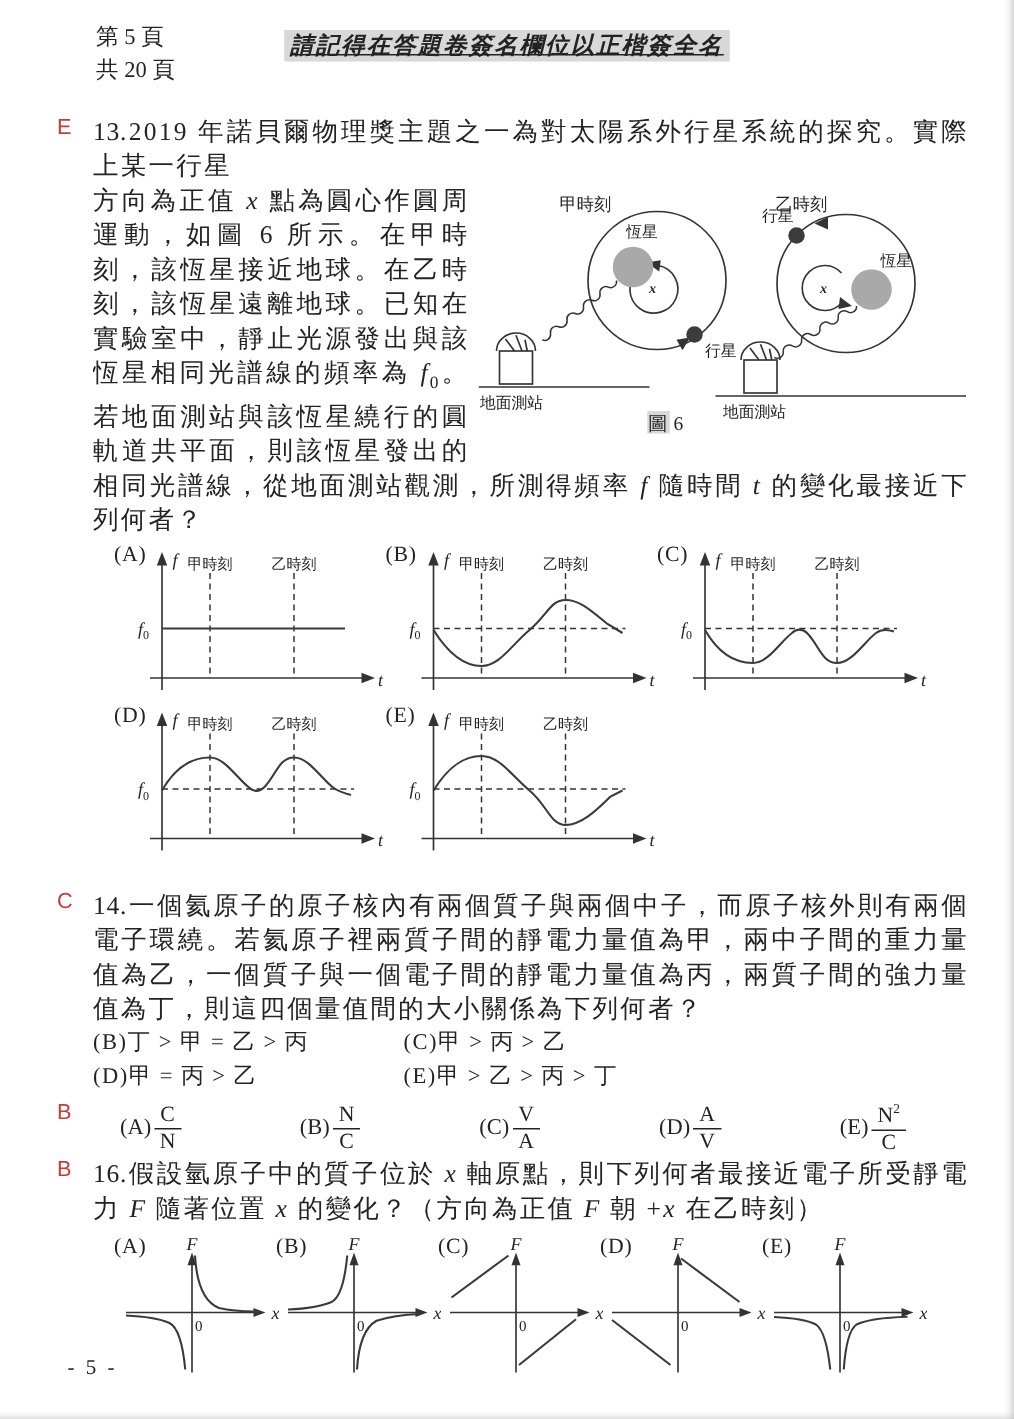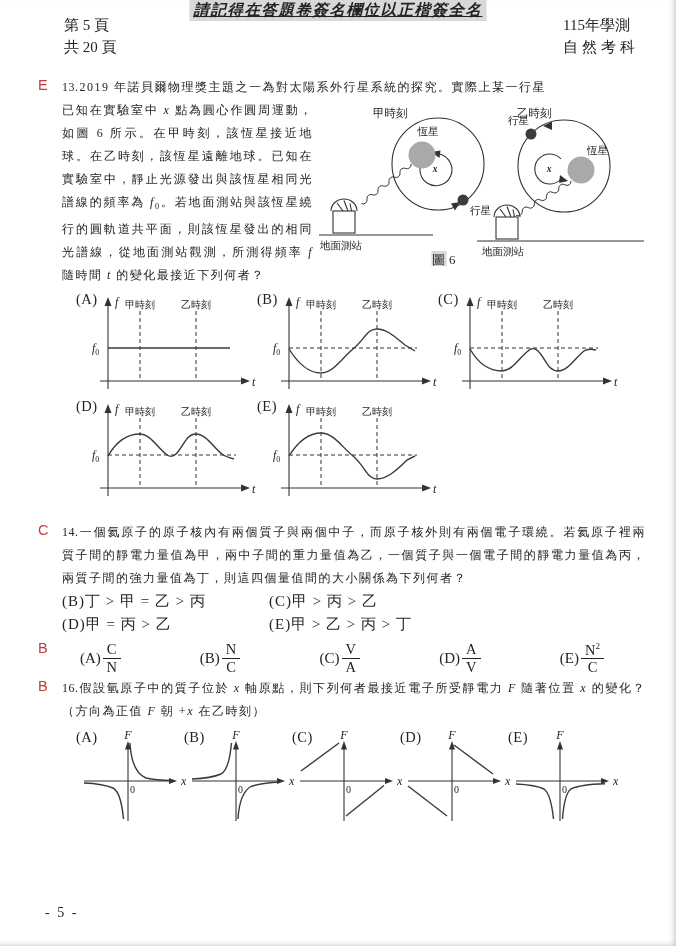--- a/index.html
+++ b/index.html
@@ -1,31 +1,31 @@
 <!DOCTYPE html>
 <html><head>
 <meta charset="utf-8">
 <style>
   html,body{margin:0;padding:0;background:#9a9a9a;}
   .page{position:relative;width:676px;height:946px;background:#fff;margin:0 auto;overflow:hidden;
         font-family:"Liberation Serif","DejaVu Serif",serif;color:#232323;
         box-shadow:inset -4px -3px 6px -3px rgba(0,0,0,.25);}
   
   .hdr-left{position:absolute;left:52px;top:14px;font-size:15px;line-height:22px;margin-left:12px;}
-  .hdr-center{position:absolute;left:50%;transform:translateX(-50%);top:0;font-size:15.5px;
+  .hdr-center{position:absolute;left:50%;transform:translateX(-50%);top:20px;font-size:15.5px;
         font-weight:bold;font-style:italic;background:#d8d8d8;padding:0 4px;
         text-decoration:underline;letter-spacing:1.5px;white-space:nowrap;}
   .hdr-right{position:absolute;left:563px;top:14px;font-size:15px;line-height:22px;}
   .hdr-right .l2{letter-spacing:4px;}
   
   .content{position:absolute;left:38px;top:76px;width:608px;}
   .q{position:relative;padding-left:24px;}
   .ans{position:absolute;left:0;top:1px;color:#c43c3c;font-family:"Liberation Sans","DejaVu Sans",sans-serif;
        font-size:14.5px;}
-  .qtext{margin:0;font-size:12px;line-height:23px;letter-spacing:1.5px;text-align:justify;}
+  .qtext{margin:0;font-size:17px;line-height:23px;letter-spacing:1.5px;text-align:justify;}
   .qnum{letter-spacing:0.5px;margin-right:1px;}
   sub{font-size:0.68em;}
   i{font-style:italic;}
   
   .q13-wrap{overflow:hidden;}
   .fig13{float:right;width:327px;height:174px;margin:2px 0 0 6px;}
   .graphs13{display:flex;flex-wrap:wrap;width:562px;margin:4px 0 0 14px;}
   .gcell{position:relative;width:181px;height:107px;}
   .glabel{position:absolute;left:0;top:0;font-size:14.5px;letter-spacing:.5px;}
   .gcell svg{display:block;margin:2px 0 0 12px;}
@@ -68,24 +68,20 @@
 </head>
 <body>
 
 <div class="page">
 
   <div class="hdr-left">
     <div>第 5 頁</div>
     <div>共 20 頁</div>
   </div>
   <div class="hdr-center">請記得在答題卷簽名欄位以正楷簽全名</div>
-  <div class="hdr-right">
-    <div>115年學測</div>
-    <div class="l2">自然考科</div>
-  </div>
 
   <div class="content">
 
     <div class="q">
       <span class="ans">E</span>
       <p class="qtext"><span class="qnum">13.</span><span>2019 年諾貝爾物理獎主題之一為對太陽系外行星系統的探究。實際上某一行星</span></p>
       <div class="q13-wrap">
         <div class="fig13">
           <svg width="327" height="174" viewBox="0 0 327 174">
 
@@ -124,21 +120,21 @@
               <path d="M181,108 L187,116 M188,105.5 L192,116 M194,108.5 L195.5,116" class="oline"></path>
               <rect x="177" y="116" width="22" height="22" class="oline"></rect>
             </g>
             <line x1="158" y1="140" x2="325" y2="140" class="axis"></line>
             <text x="163" y="154" class="fcjk">地面測站</text>
 
             <rect x="112.5" y="150" width="15" height="15" fill="#d8d8d8"></rect>
             <text x="113" y="162.5" font-size="13"><tspan>圖</tspan><tspan dx="4">6</tspan></text>
           </svg>
         </div>
-        <p class="qtext"><span>已知在實驗室中 </span><i>x</i><span> 點為圓心作圓周運動，如圖 6 所示。在甲時刻，該恆星接近地球。在乙時刻，該恆星遠離地球。已知在實驗室中，靜止光源發出與該恆星相同光譜線的頻率為 </span><i>f</i><sub>0</sub><span>。若地面測站與該恆星繞行的圓軌道共平面，則該恆星發出的相同光譜線，從地面測站觀測，所測得頻率 </span><i>f</i><span> 隨時間 </span><i>t</i><span> 的變化最接近下列何者？</span></p>
+        <p class="qtext"><span>方向為正值 </span><i>x</i><span> 點為圓心作圓周運動，如圖 6 所示。在甲時刻，該恆星接近地球。在乙時刻，該恆星遠離地球。已知在實驗室中，靜止光源發出與該恆星相同光譜線的頻率為 </span><i>f</i><sub>0</sub><span>。若地面測站與該恆星繞行的圓軌道共平面，則該恆星發出的相同光譜線，從地面測站觀測，所測得頻率 </span><i>f</i><span> 隨時間 </span><i>t</i><span> 的變化最接近下列何者？</span></p>
       </div>
 
       <div class="graphs13">
 
         <div class="gcell">
           <span class="glabel">(A)</span>
           <svg width="170" height="104" viewBox="0 0 170 104">
             <line x1="20" y1="96" x2="20" y2="10" class="axis"></line>
               <polygon points="20,4 16.5,13 23.5,13" class="ah"></polygon>
             <line x1="12" y1="88" x2="156" y2="88" class="axis"></line>

